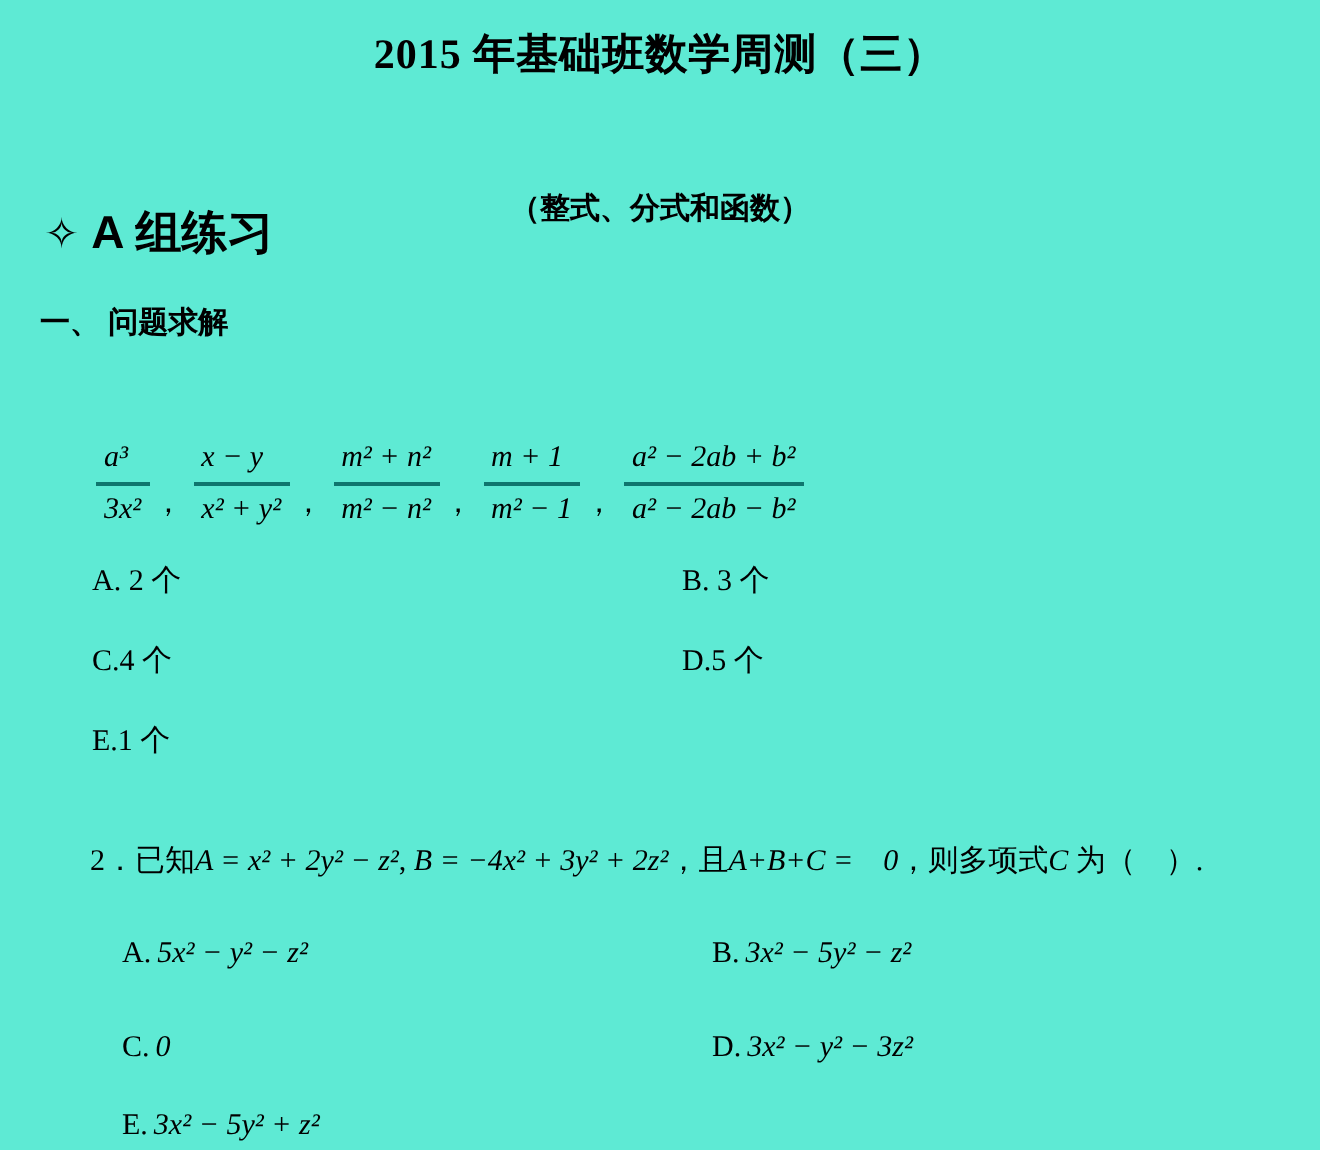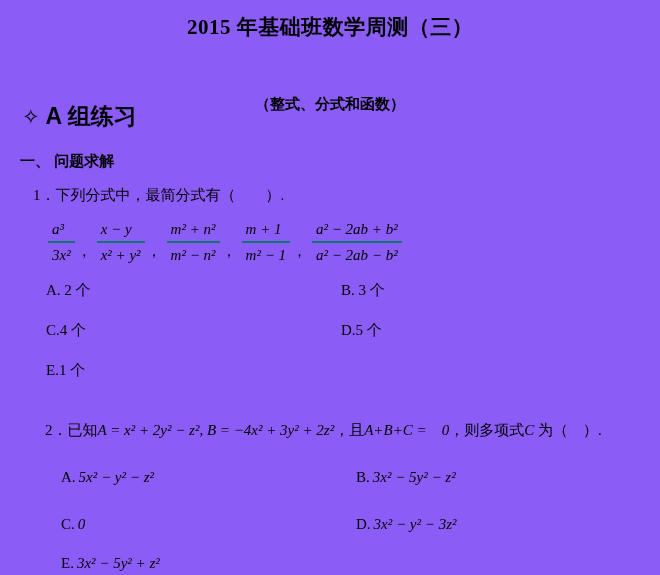--- a/index.html
+++ b/index.html
@@ -1,20 +1,20 @@
 <!DOCTYPE html>
 <html><head>
 <meta charset="utf-8">
 <style>
   html, body { margin: 0; padding: 0; background: #ffffff; }
   .page {
     position: relative;
     width: 660px;
     height: 575px;
-    background: #8b5cf6;
+    background: #5eead4;
     color: #000000;
     font-family: "Liberation Serif", "DejaVu Serif", serif;
     overflow: hidden;
   }
   .abs { position: absolute; }
   .center { left: 0; width: 660px; text-align: center; }
   .title {
     top: 13px;
     font-size: 21px;
     font-weight: bold;
@@ -92,21 +92,20 @@
 
   <div class="abs center title">2015 年基础班数学周测（三）</div>
   <div class="abs center subtitle">（整式、分式和函数）</div>
 
   <div class="abs section-heading">
     <span class="diamond">✧</span><span>A 组练习</span>
   </div>
 
   <div class="abs part-heading">一、 问题求解</div>
 
-  <div class="abs q-stem q1-stem">1．下列分式中，最简分式有（　　）.</div>
 
   <div class="abs frac-row">
     <span class="frac">
       <span class="num">a³</span>
       <span class="den">3x²</span>
     </span>
     <span class="frac-sep">，</span>
     <span class="frac">
       <span class="num">x − y</span>
       <span class="den">x² + y²</span>

